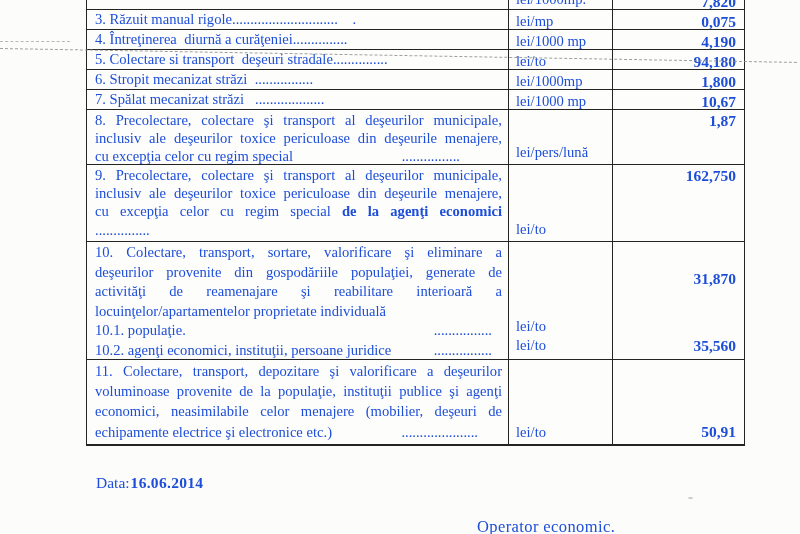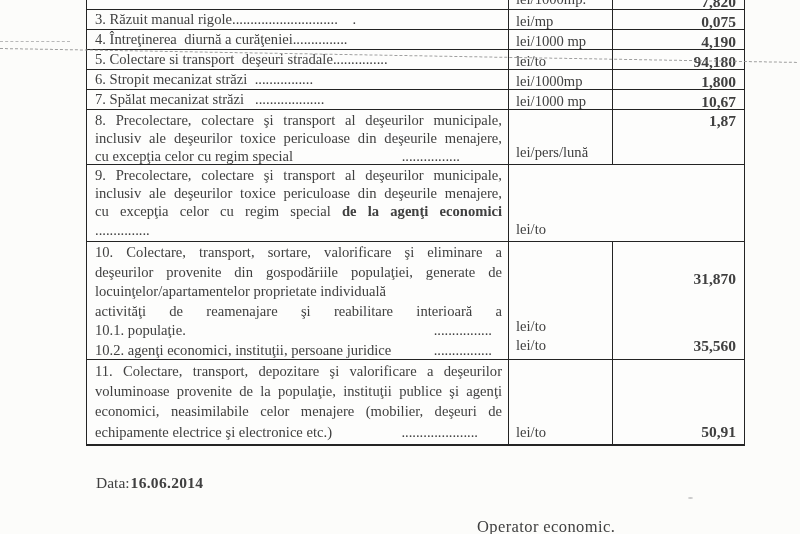--- a/index.html
+++ b/index.html
@@ -1,18 +1,18 @@
 <!DOCTYPE html>
 <html><head>
 <meta charset="utf-8">
 <style>
   html,body{margin:0;padding:0;}
   .page{
     position:relative; width:800px; height:534px; overflow:hidden;
-    background:#fcfcfa; color:#404040;
+    background:#fcfcfa; color:#1d4ed8;
     font-family:"Liberation Serif", serif;
   }
   
   .tariff-table{
     position:absolute; left:86px; top:0; width:657px;
     border-left:1.6px solid #242424; border-right:1.6px solid #242424;
     border-bottom:1.8px solid #242424;
     background:#fdfdfc;
   }
   .row{display:flex; box-sizing:border-box; border-bottom:1.6px solid #242424;}
@@ -125,28 +125,29 @@
         <div class="ln jline">inclusiv ale deşeurilor toxice periculoase din deşeurile menajere,</div>
         <div class="ln jline">
           <span>cu excepţia celor cu regim special</span>
           <span class="boldseg">de la agenţi economici</span>
         </div>
         <div class="ln">...............</div>
       </div>
       <div class="cell unit bottom">
           <span>lei/to</span>
         </div>
+      <div class="cell value">162,750</div>
     </div>
 
     <div class="row r10">
       <div class="cell desc">
         <div class="ln jline">10. Colectare, transport, sortare, valorificare şi eliminare a</div>
         <div class="ln jline">deşeurilor provenite din gospodăriile populaţiei, generate de</div>
+        <div class="ln jline">activităţi de reamenajare şi reabilitare interioară a</div>
         <div class="ln">locuinţelor/apartamentelor proprietate individuală</div>
-        <div class="ln jline">activităţi de reamenajare şi reabilitare interioară a</div>
         <div class="ln fline">
           <span>10.1. populaţie.</span>
           <span class="dots">................</span>
         </div>
         <div class="ln fline">
           <span>10.2. agenţi economici, instituţii, persoane juridice</span>
           <span class="dots">................</span>
         </div>
       </div>
       <div class="cell unit bottom">

